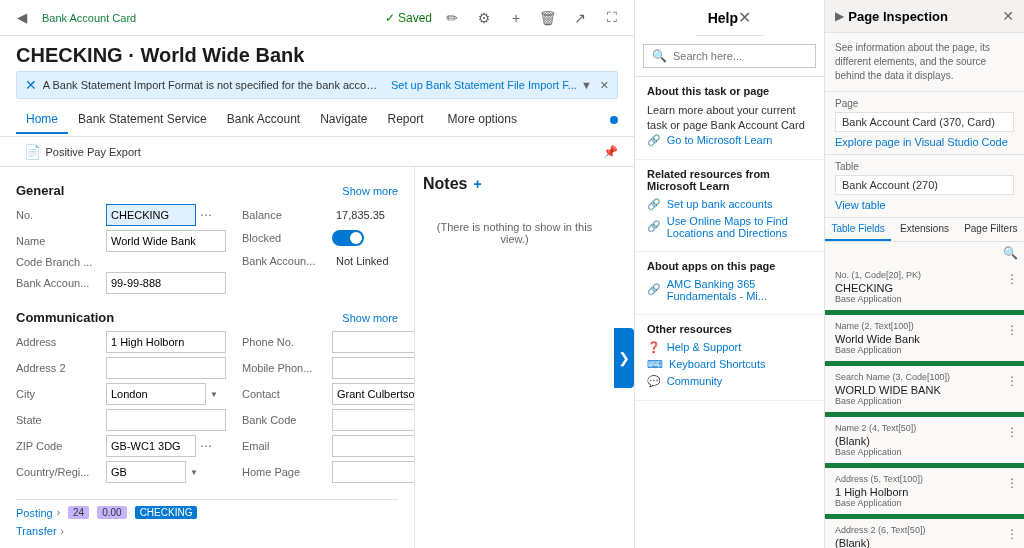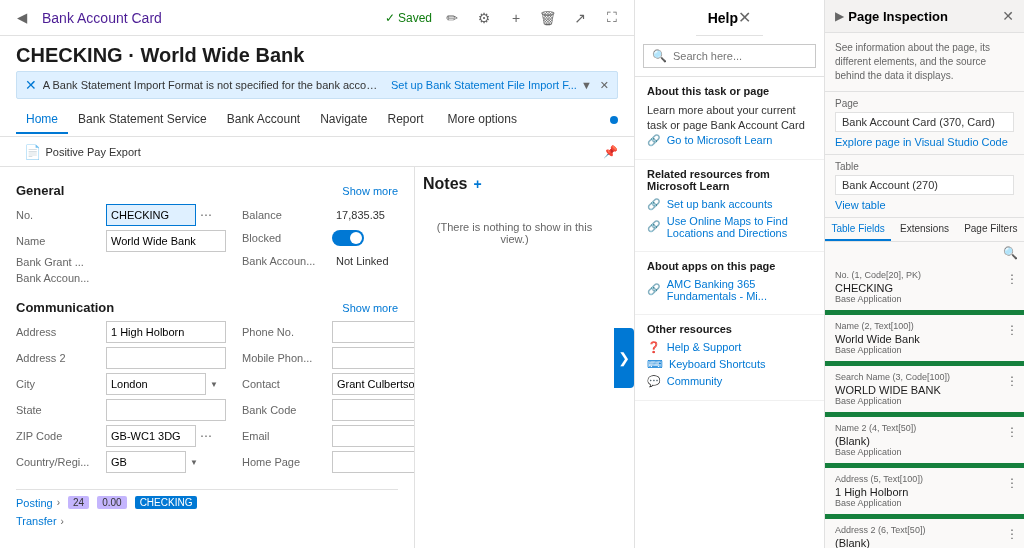--- a/index.html
+++ b/index.html
@@ -6,21 +6,21 @@
     body { font-family: 'Segoe UI', Arial, sans-serif; font-size: 12px; background: #f3f2f1; overflow: hidden; }
 
     .app-container { display: flex; height: 548px; width: 1024px; }
 
     
     .main-area { flex: 1; display: flex; flex-direction: column; background: #fff; overflow: hidden; }
 
     
     .top-bar { display: flex; align-items: center; height: 36px; background: #fff; border-bottom: 1px solid #e1e1e1; padding: 0 10px; gap: 8px; }
     .back-btn { width: 24px; height: 24px; display: flex; align-items: center; justify-content: center; color: #666; cursor: pointer; border: none; background: none; }
-    .page-title-top { font-size: 14px; color: #4c1d95; }
+    .page-title-top { font-size: 11px; color: #15803d; }
     .top-icons { display: flex; align-items: center; gap: 8px; margin-left: auto; }
     .top-icon-btn { background: none; border: none; cursor: pointer; color: #666; font-size: 14px; display: flex; align-items: center; justify-content: center; width: 24px; height: 24px; }
     .saved-text { font-size: 12px; color: #107c10; display: flex; align-items: center; gap: 3px; }
 
     
     .page-heading { padding: 8px 16px 4px; font-size: 20px; font-weight: 600; color: #1b1b1b; }
 
     
     .alert-bar { margin: 0 16px 4px; background: #dff0ff; border: 1px solid #c7e0f4; border-radius: 2px; padding: 5px 8px; display: flex; align-items: center; font-size: 11px; color: #333; }
     .alert-bar .alert-icon { color: #0078d4; margin-right: 6px; font-size: 14px; }
@@ -193,24 +193,25 @@
               <div class="form-value form-input-with-icon">
                 <input class="form-input highlighted" value="CHECKING" style="width: 90px;">
                 <span class="three-dots">⋯</span>
               </div>
             </div>
             <div class="form-row">
               <span class="form-label">Name</span>
               <input class="form-input" style="width: 120px;" value="World Wide Bank">
             </div>
             <div class="form-row">
-              <span class="form-label">Bank Grant ...</span>
+              <span class="form-label">Code Branch ...</span>
             </div>
             <div class="form-row">
               <span class="form-label">Bank Accoun...</span>
+              <input class="form-input" style="width: 120px;" value="99-99-888">
             </div>
           </div>
 
           <div>
             <div class="form-row">
               <span class="form-label">Balance</span>
               <span class="form-static">17,835.35</span>
             </div>
             <div class="form-row">
               <span class="form-label">Blocked</span>

